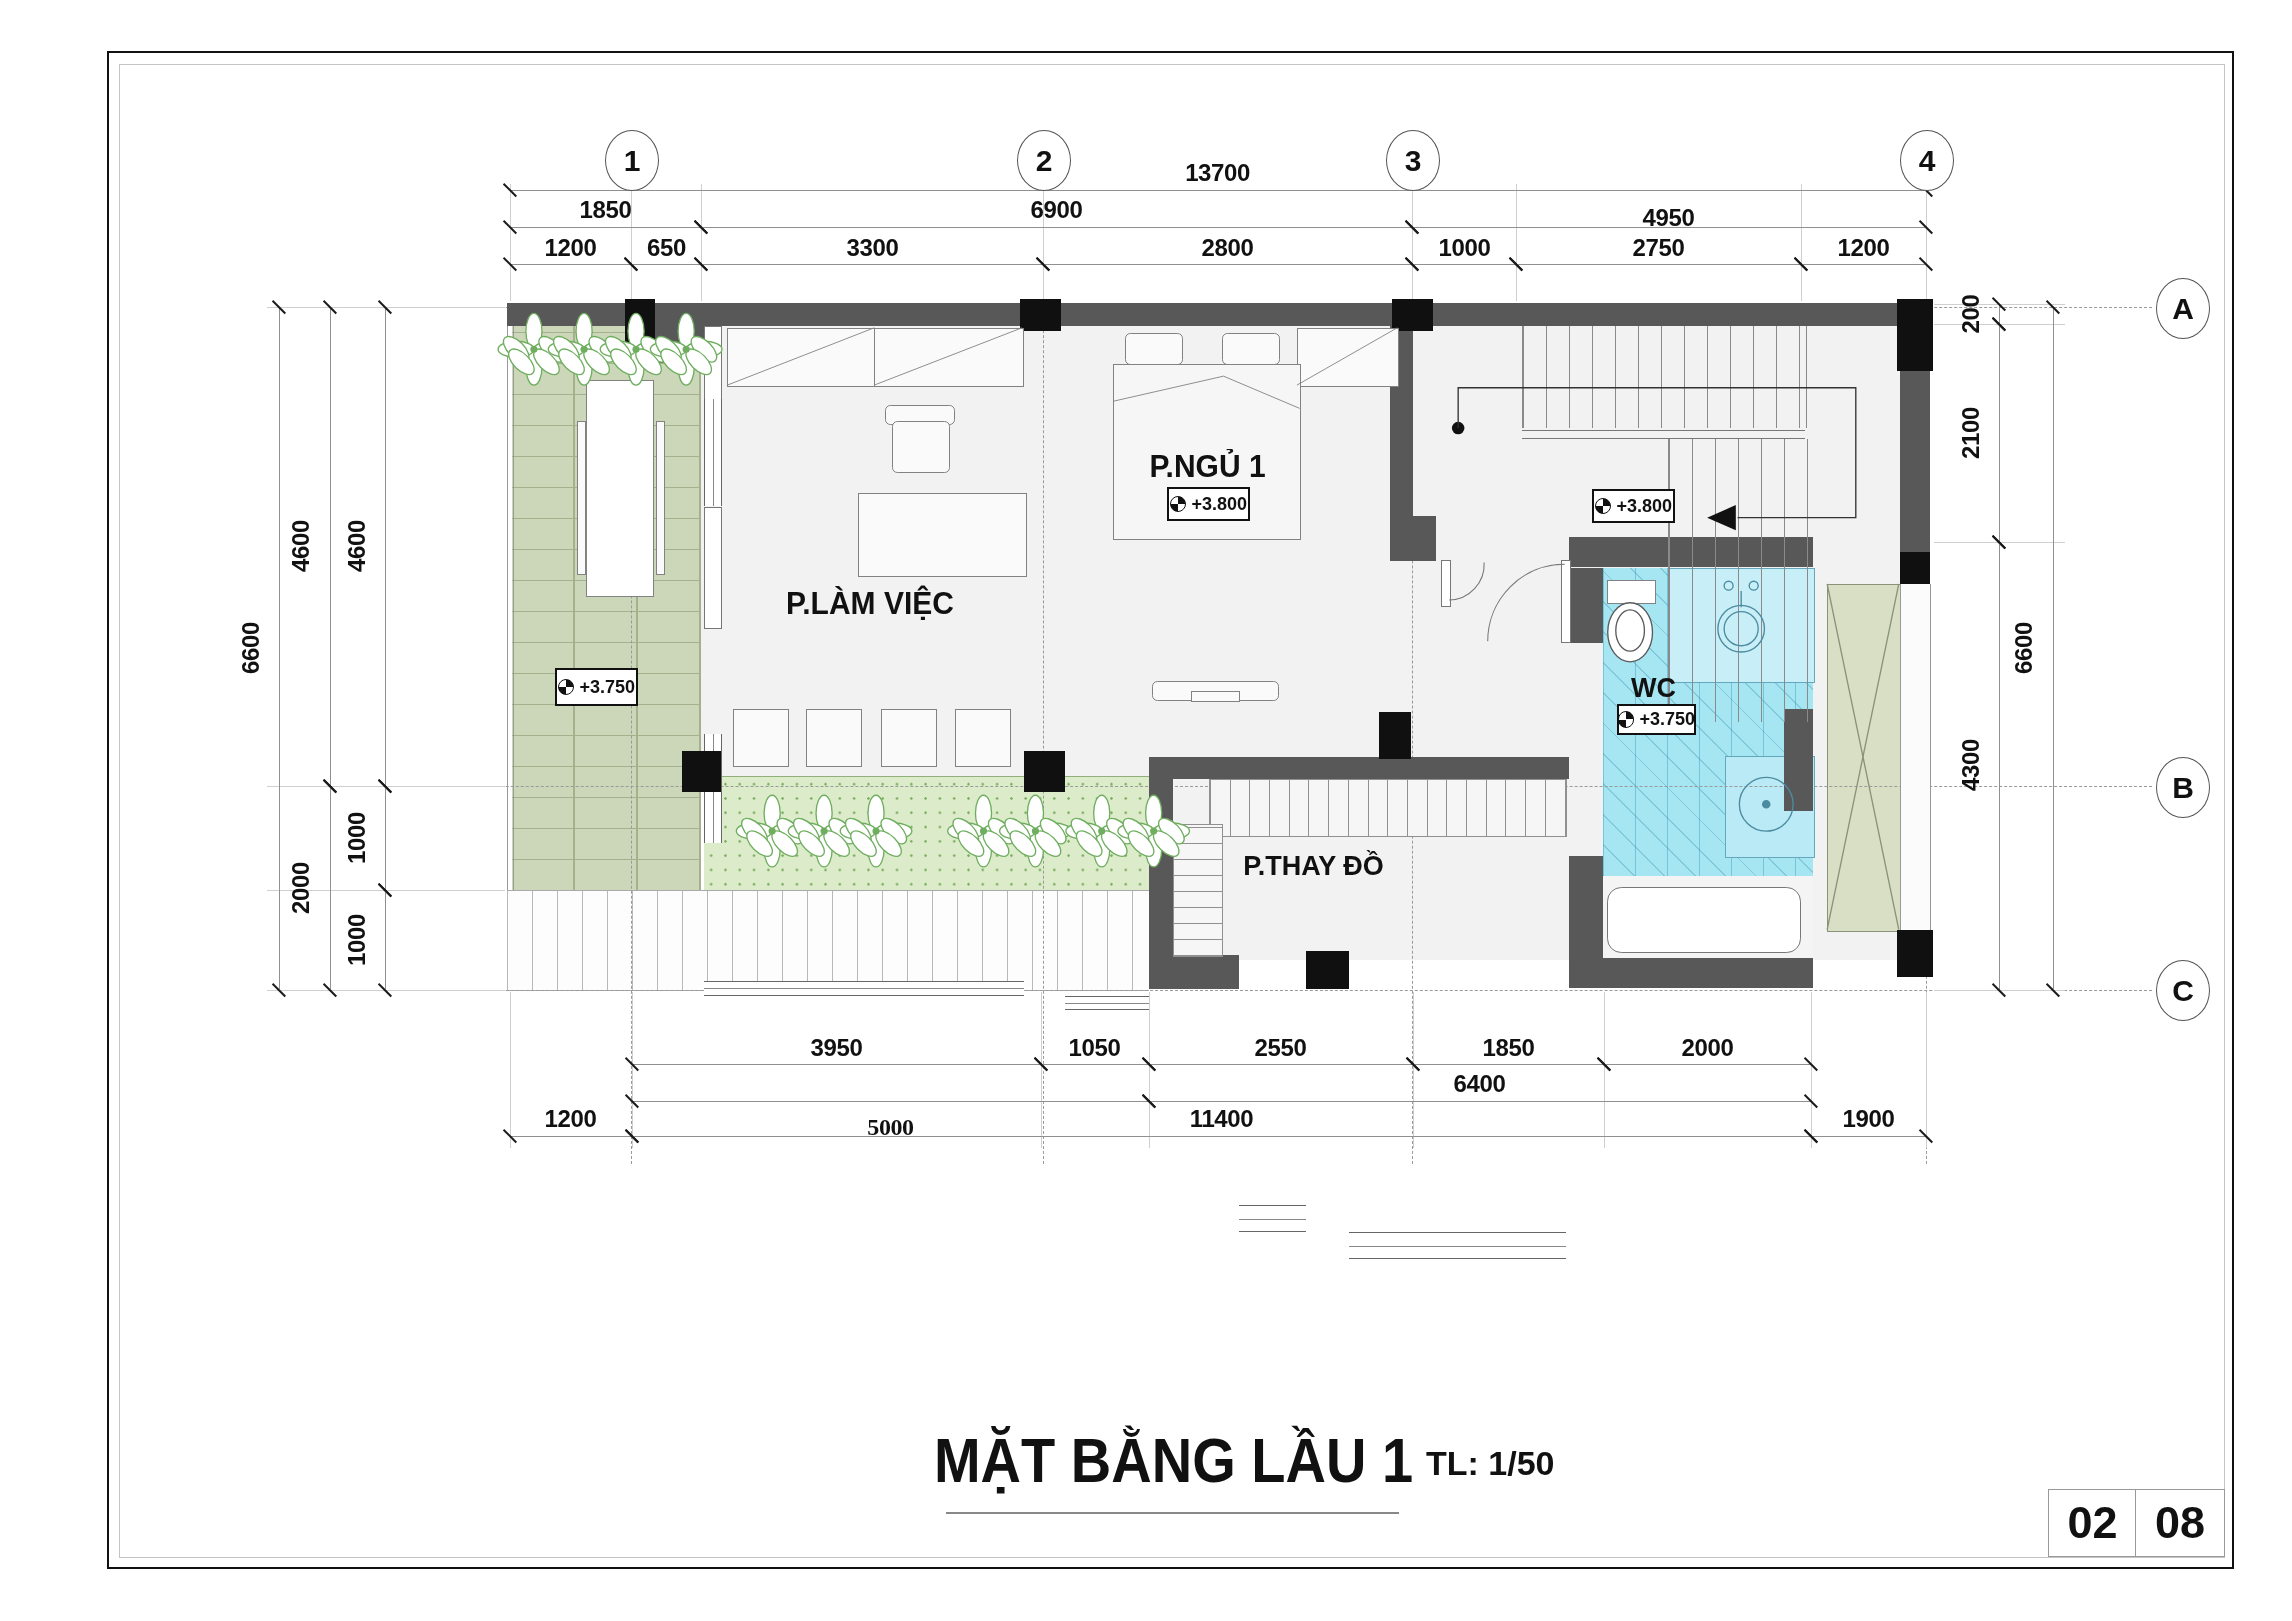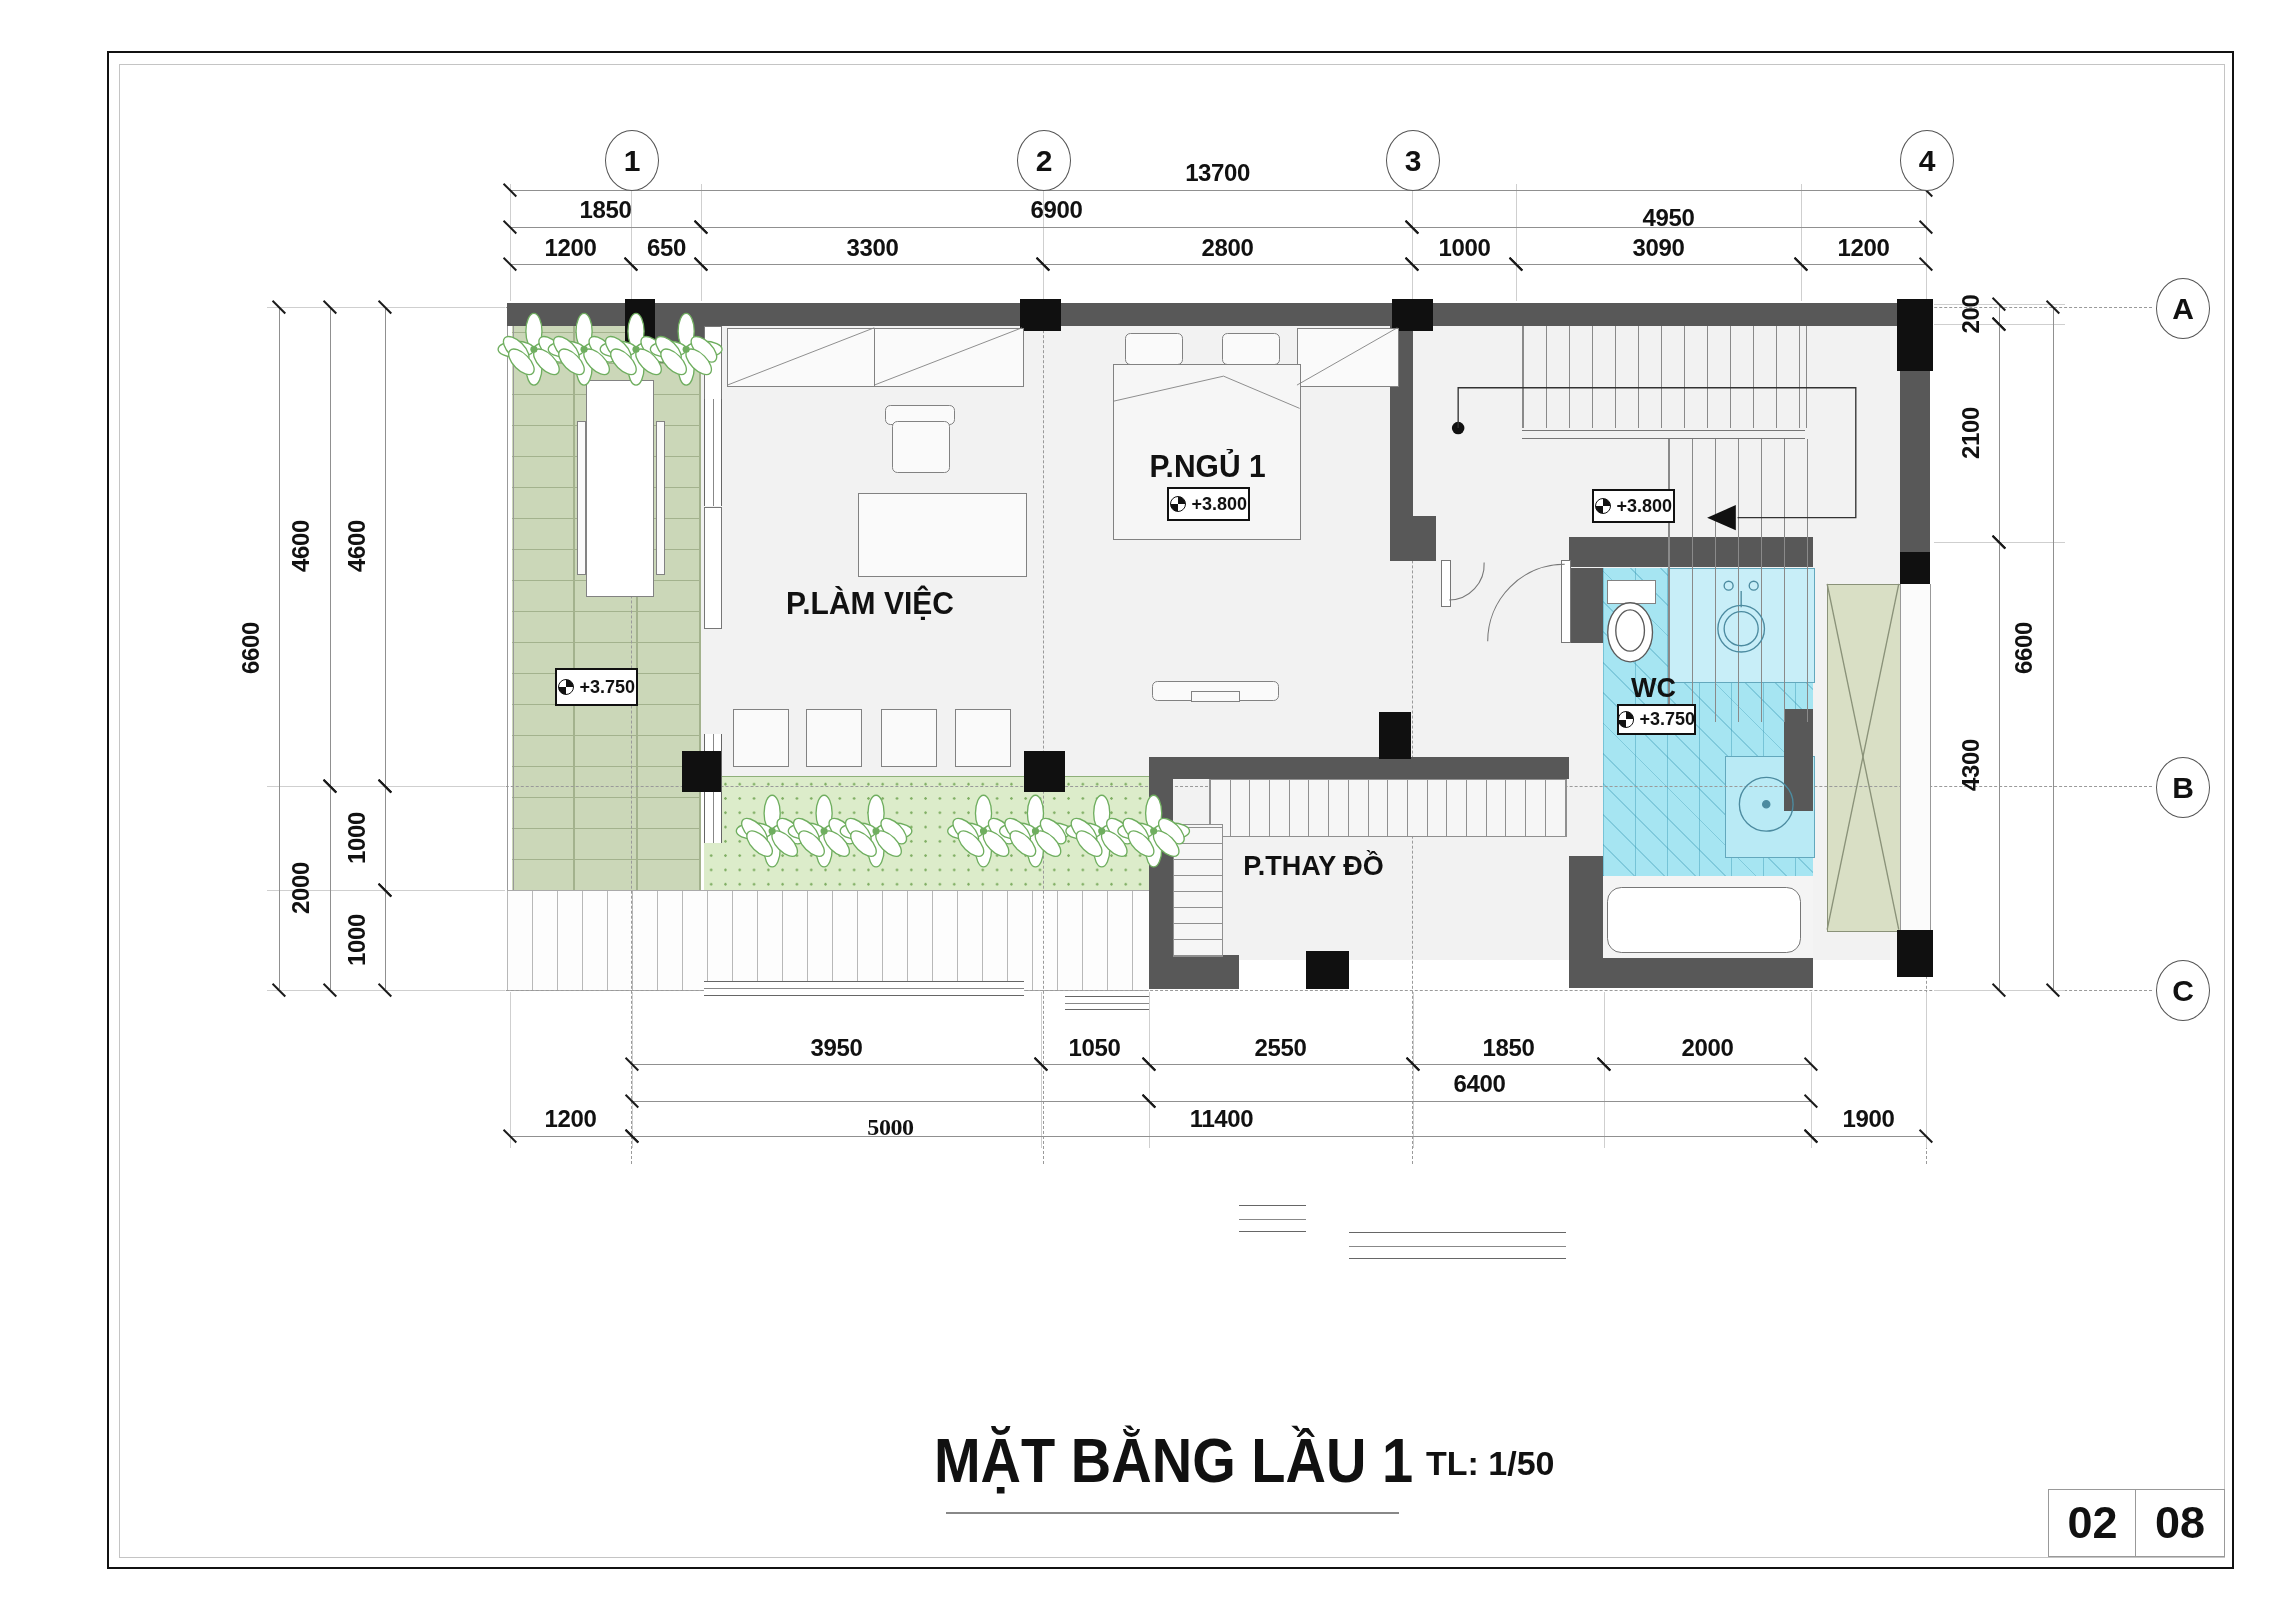--- a/index.html
+++ b/index.html
@@ -320,21 +320,21 @@
       <div class="abs tick" style="left: 1043px; top: 264px;"></div>
       <div class="abs tick" style="left: 1412px; top: 264px;"></div>
       <div class="abs dimlab" style="left: 1156px; top: 234px; width: 143px;">2800</div>
       <div class="abs dimline-h" style="left: 1412px; top: 264px; width: 104px;"></div>
       <div class="abs tick" style="left: 1412px; top: 264px;"></div>
       <div class="abs tick" style="left: 1516px; top: 264px;"></div>
       <div class="abs dimlab" style="left: 1393px; top: 234px; width: 143px;">1000</div>
       <div class="abs dimline-h" style="left: 1516px; top: 264px; width: 285px;"></div>
       <div class="abs tick" style="left: 1516px; top: 264px;"></div>
       <div class="abs tick" style="left: 1801px; top: 264px;"></div>
-      <div class="abs dimlab" style="left: 1587px; top: 234px; width: 143px;">3090</div>
+      <div class="abs dimlab" style="left: 1587px; top: 234px; width: 143px;">2750</div>
       <div class="abs dimline-h" style="left: 1801px; top: 264px; width: 124px;"></div>
       <div class="abs tick" style="left: 1801px; top: 264px;"></div>
       <div class="abs tick" style="left: 1926px; top: 264px;"></div>
       <div class="abs dimlab" style="left: 1792px; top: 234px; width: 143px;">1200</div>
       <div class="abs dimline-h" style="left: 632px; top: 1064px; width: 408px;"></div>
       <div class="abs tick" style="left: 632px; top: 1064px;"></div>
       <div class="abs tick" style="left: 1041px; top: 1064px;"></div>
       <div class="abs dimlab" style="left: 765px; top: 1034px; width: 143px;">3950</div>
       <div class="abs dimline-h" style="left: 1041px; top: 1064px; width: 108px;"></div>
       <div class="abs tick" style="left: 1041px; top: 1064px;"></div>

